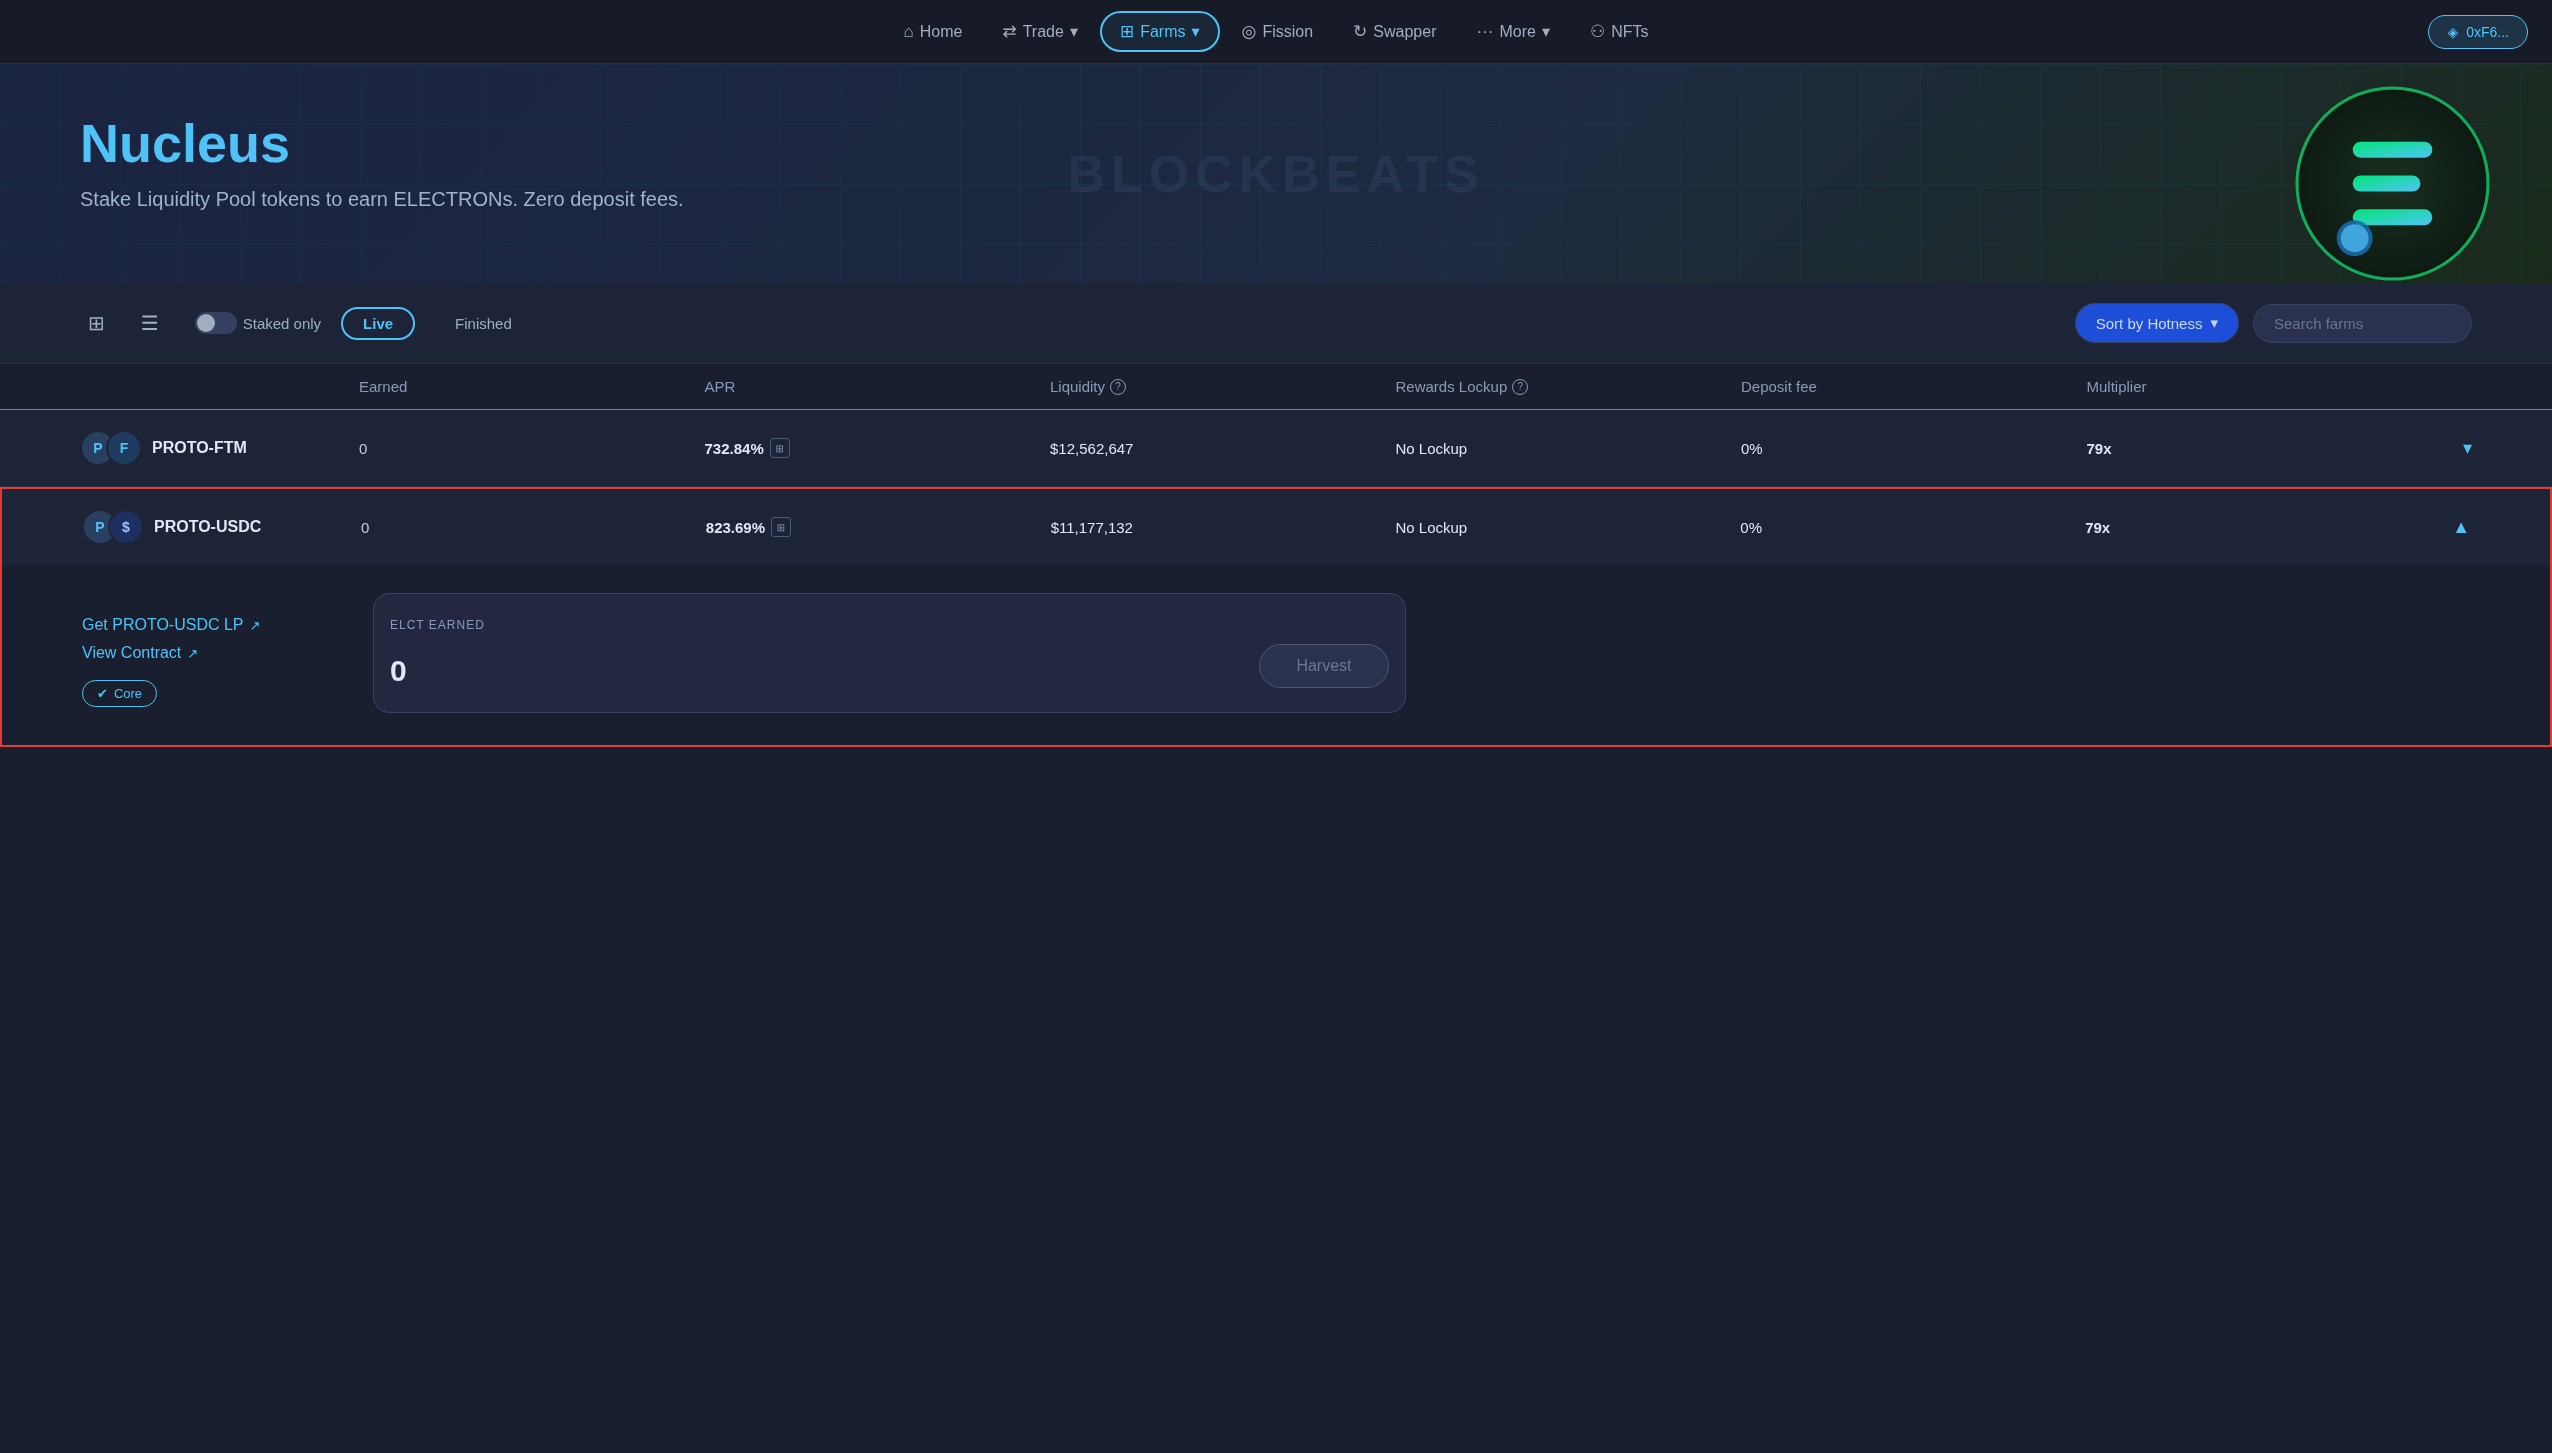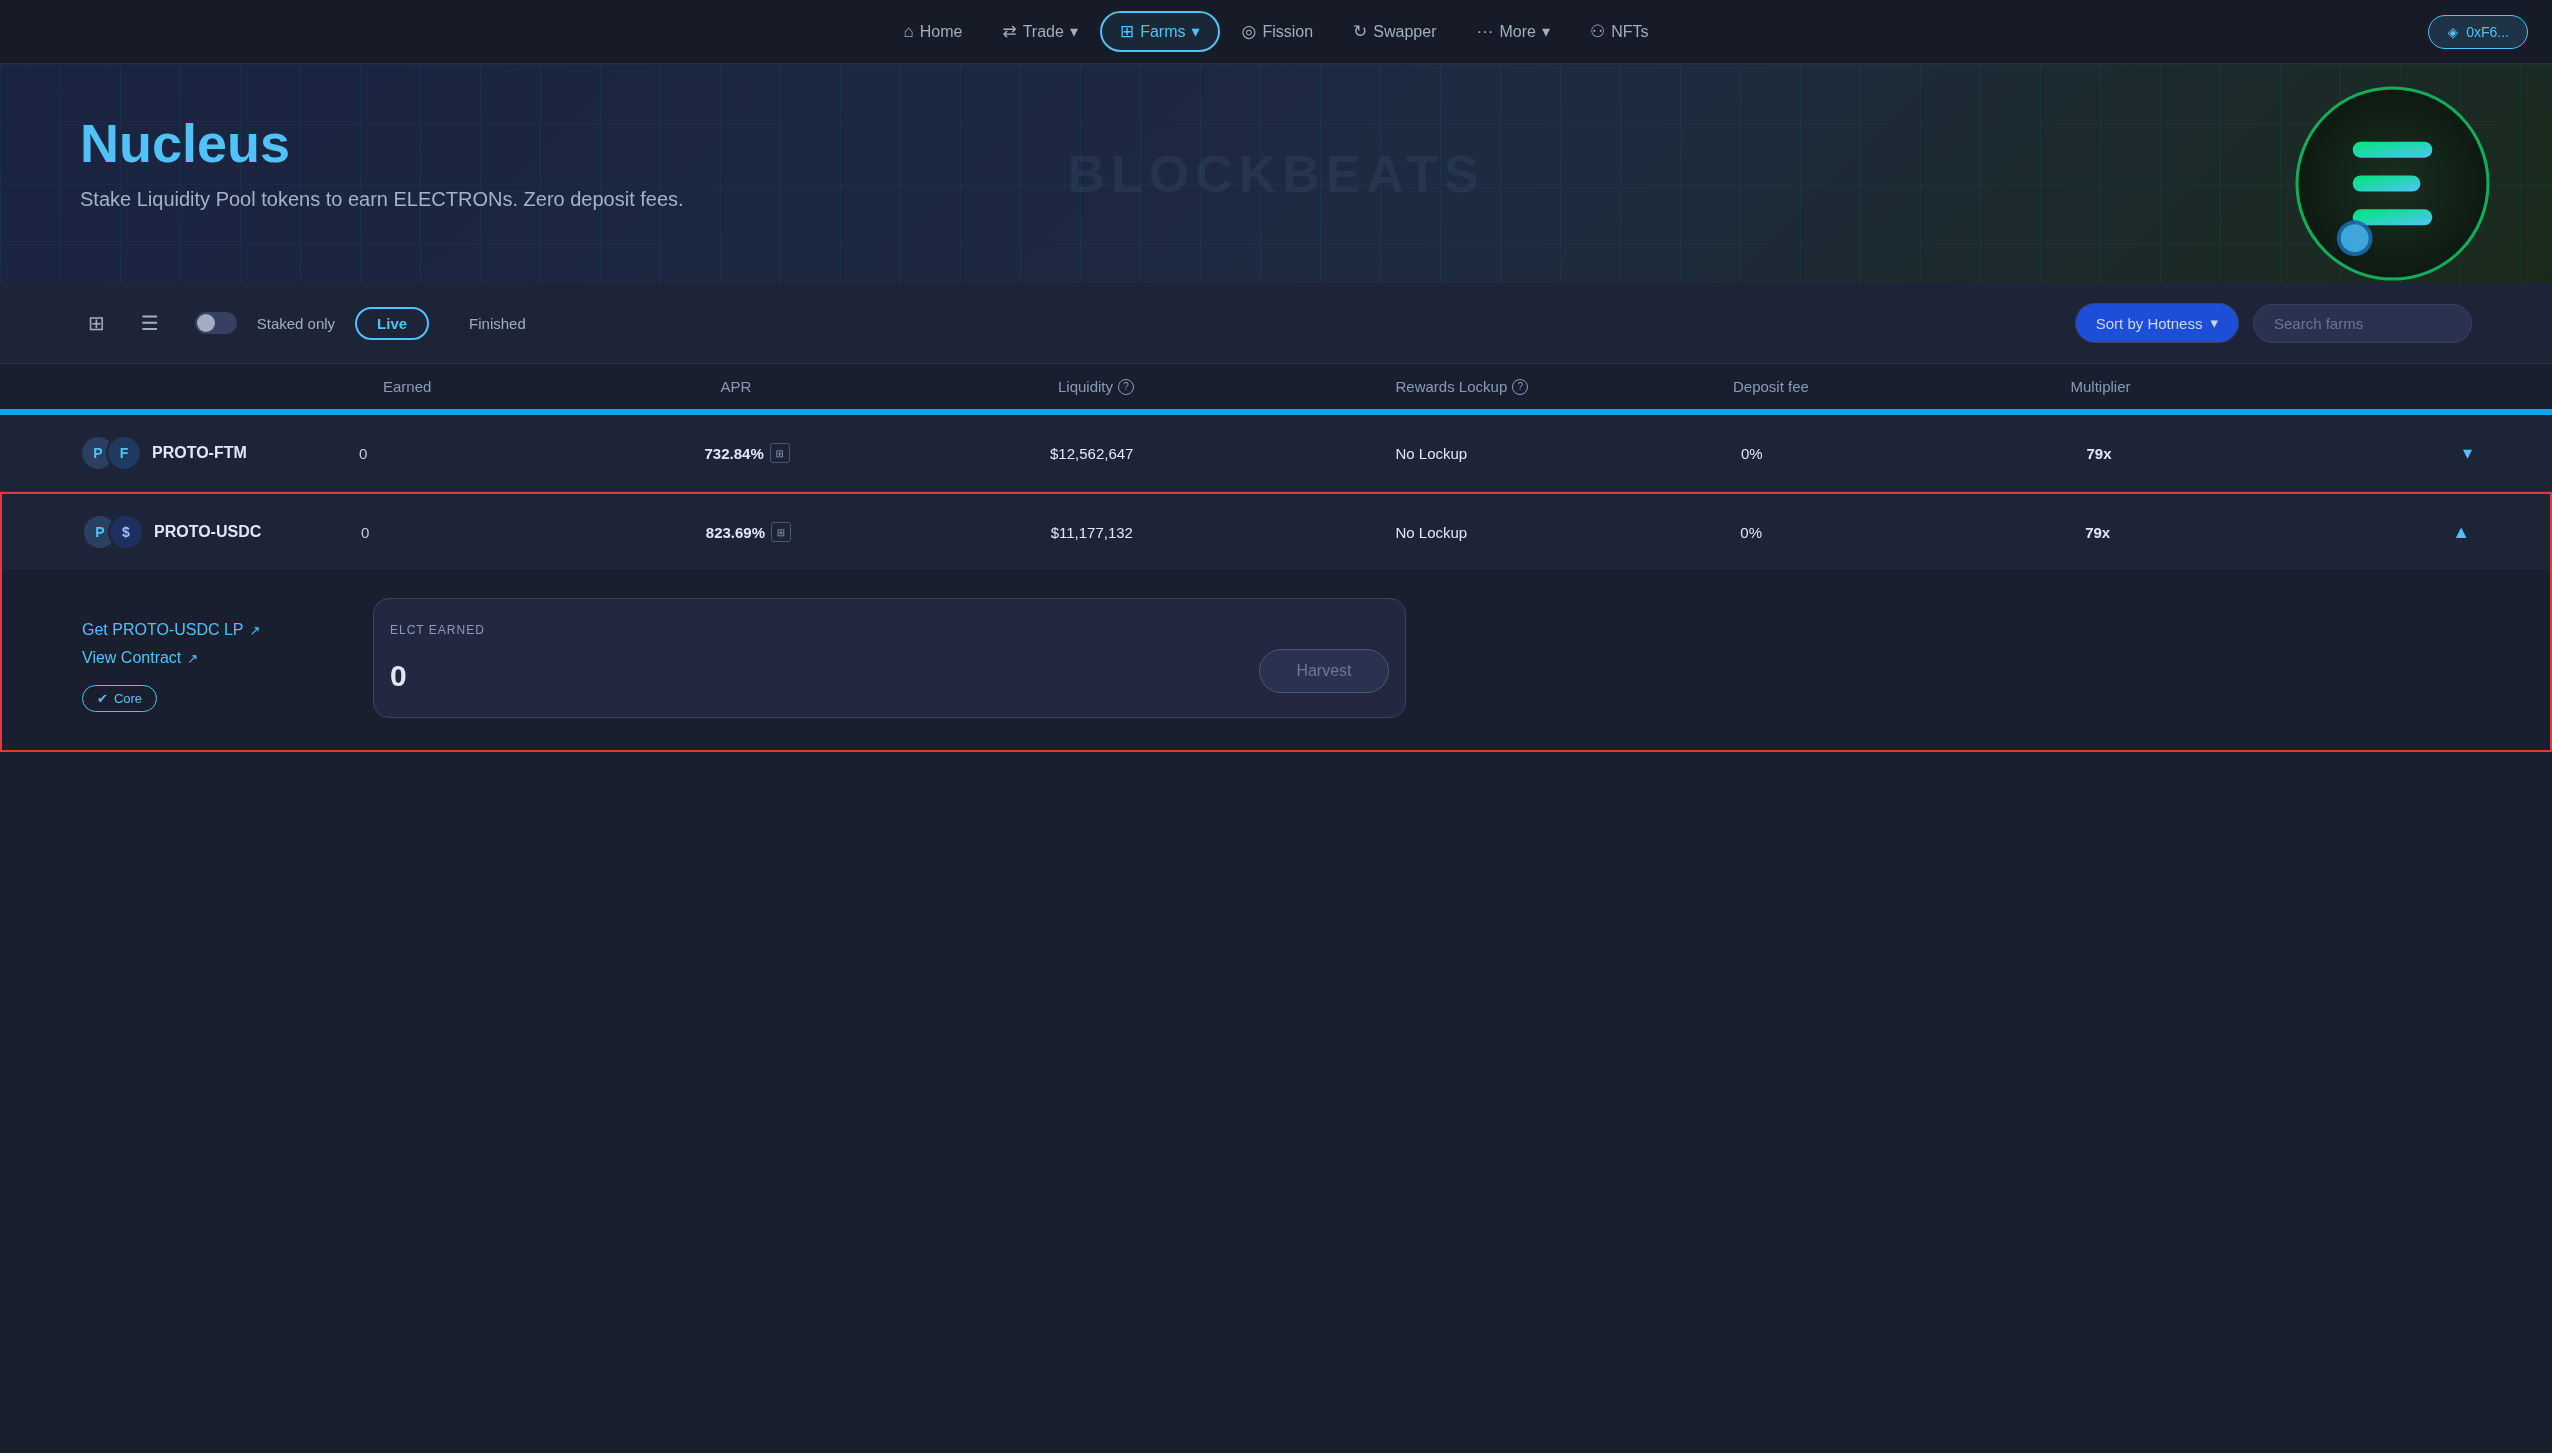--- a/index.html
+++ b/index.html
@@ -128,21 +128,21 @@
       border: none;
       color: #a0aec0;
       cursor: pointer;
       font-size: 20px;
       padding: 4px 8px;
       border-radius: 6px;
     }
     .toggle-wrap {
       display: flex;
       align-items: center;
-      gap: 20px;
+      gap: 6px;
       margin-left: 8px;
     }
     .toggle {
       width: 42px;
       height: 22px;
       background: #374060;
       border-radius: 11px;
       position: relative;
       cursor: pointer;
     }
@@ -202,27 +202,27 @@
       border-radius: 24px;
       font-size: 15px;
       width: 219px;
       outline: none;
     }
     .search-input::placeholder { color: #6a7590; }
 
     
     .table-header {
       background: #1a1f30;
-      padding: 14px 104px;
+      padding: 14px 80px;
       display: grid;
       grid-template-columns: 279px 1fr 1fr 1fr 1fr 1fr 1fr 40px;
       align-items: center;
       color: #8a9ab8;
       font-size: 15px;
-      border-bottom: 6px solid #0ea5e9;
+      border-bottom: 1px solid #0ea5e9;
     }
     .col-label {
       display: flex;
       align-items: center;
       gap: 5px;
     }
     .info-icon {
       width: 16px;
       height: 16px;
       border-radius: 50%;

